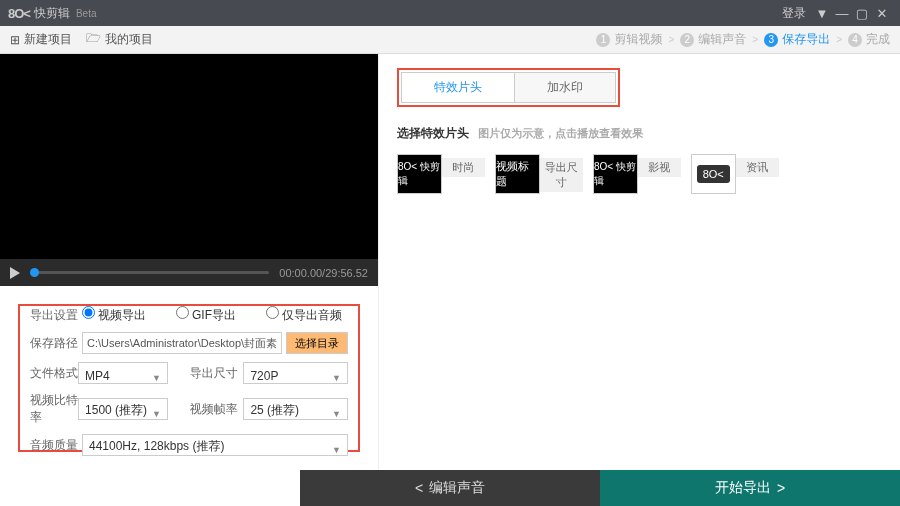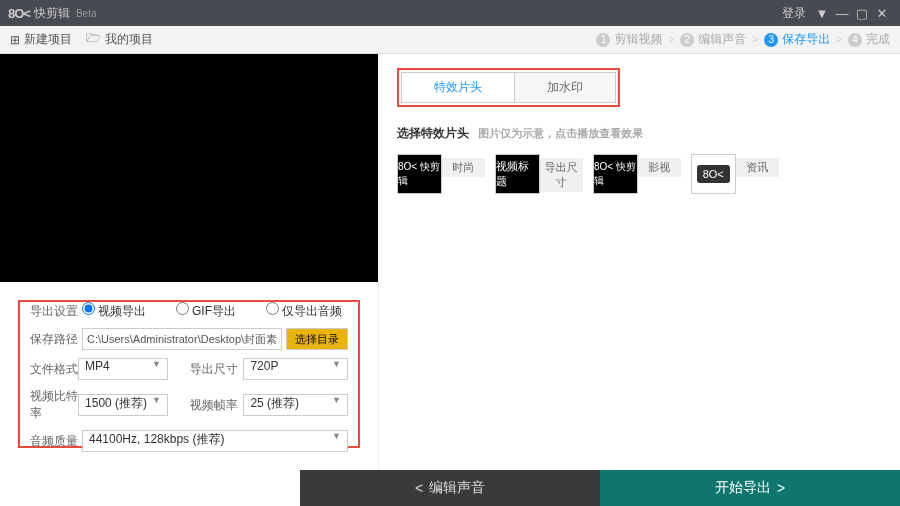--- a/index.html
+++ b/index.html
@@ -27,22 +27,22 @@
 .play-btn{width:0;height:0;border-left:10px solid #ccc;border-top:6px solid transparent;border-bottom:6px solid transparent;cursor:pointer}
 .timeline{flex:1;height:3px;background:#555;position:relative;border-radius:2px}
 .timeline .dot{position:absolute;left:0;top:-3px;width:9px;height:9px;border-radius:50%;background:#2196f3}
 .time-txt{color:#999;font-size:11px}
 .export-box{margin:18px;border:2px solid #e74c3c;padding:0 10px;height:148px}
 .ex-row{display:flex;align-items:center;margin-bottom:8px}
 .ex-label{width:52px;color:#666;font-size:12px}
 .ex-row input[type=radio]{margin-right:3px}
 .ex-row .radio-grp{display:flex;gap:30px;align-items:center}
 .path-input{flex:1;height:22px;border:1px solid #ccc;padding:0 4px;font-size:11px;color:#555}
-.btn-sm{height:22px;padding:0 8px;background:#eab308;border:1px solid #ccc;margin-left:4px;cursor:pointer;font-size:11px}
-.sel{height:22px;border:1px solid #ccc;background:#fff;display:flex;align-items:flex-start;justify-content:space-between;padding:0 6px;font-size:12px;cursor:pointer}
+.btn-sm{height:22px;padding:0 8px;background:#fdba74;border:1px solid #ccc;margin-left:4px;cursor:pointer;font-size:11px}
+.sel{height:22px;border:1px solid #ccc;background:#fff;display:flex;align-items:flex-end;justify-content:space-between;padding:0 6px;font-size:12px;cursor:pointer}
 .sel .arr-d{font-size:9px;color:#888}
 .right{flex:1;padding:14px 18px;border-left:1px solid #eee;overflow:hidden}
 .tab-box{border:2px solid #e74c3c;display:inline-flex;padding:2px}
 .tab{padding:6px 32px;border:1px solid #ccc;background:#f7f7f7;cursor:pointer;font-size:12px;color:#666}
 .tab.active{color:#2196f3;background:#fff}
 .tab+.tab{border-left:none}
 .section-title{margin-top:18px;font-size:12px;font-weight:bold}
 .section-hint{color:#aaa;font-size:11px;margin-left:6px;font-weight:bold}
 .thumbs{display:flex;flex-wrap:wrap;gap:10px;margin-top:12px}
 .thumb{width:88px;display:flex;align-items:flex-start;cursor:pointer}
@@ -103,20 +103,27 @@
     <div class="step">
         <span class="num">4</span>
         <span>完成</span>
       </div>
   </div>
 </div>
 
 <div class="main">
   <div class="left">
     <div class="video-area"></div>
+    <div class="play-bar">
+      <div class="play-btn"></div>
+      <div class="timeline">
+          <div class="dot"></div>
+        </div>
+      <div class="time-txt">00:00.00/29:56.52</div>
+    </div>
 
     <div class="export-box">
       <div class="ex-row">
         <span class="ex-label">导出设置</span>
         <div class="radio-grp">
           <label><input type="radio" checked="" style=""><span>视频导出</span></label>
           <label><input type="radio" style=""><span>GIF导出</span></label>
           <label><input type="radio" style=""><span>仅导出音频</span></label>
         </div>
       </div>

